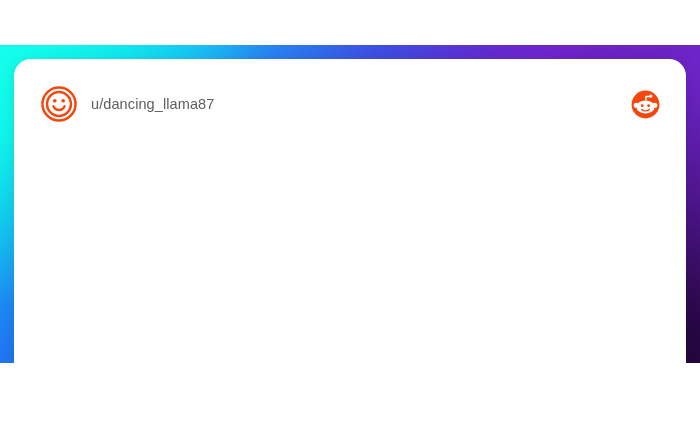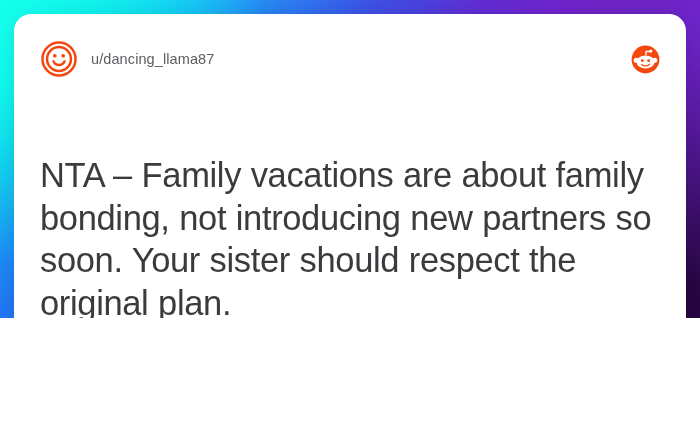--- a/index.html
+++ b/index.html
@@ -29,20 +29,21 @@
         #2a7df0 31%,
         #3d4fe3 41%,
         #5a2fd2 52%,
         #6b21c4 61%,
         #5c1a9e 70%,
         #4a1180 78%,
         #3a0b66 86%,
         #2a0a4e 93%,
         #1d0a3c 100%);
     overflow: hidden;
+    margin-top: 45px;
   }
 
   
   #stage::before {
     content: "";
     position: absolute;
     inset: 0;
     background:
       radial-gradient(circle at 0% 0%,   rgba(20,255,236,0.95) 0%, rgba(20,255,236,0) 34%),
       radial-gradient(circle at 100% 4%, rgba(116,40,214,0.85) 0%, rgba(116,40,214,0) 36%),
@@ -150,16 +151,15 @@
         <circle cx="7.2" cy="21.0" r="3.5" fill="#ffffff"></circle>
         <circle cx="32.8" cy="21.0" r="3.5" fill="#ffffff"></circle>
 
         <circle cx="15.6" cy="21.6" r="2.0" fill="#f4460d"></circle>
         <circle cx="24.4" cy="21.6" r="2.0" fill="#f4460d"></circle>
 
         <path d="M14.6 26.6 a6.4 5.0 0 0 0 10.8 0" fill="none" stroke="#f4460d" stroke-width="1.7" stroke-linecap="round"></path>
       </svg>
     </div>
 
-    <div id="body-text">NTA – Family vacations are about family bonding, not introducing new partners so soon. Your sister should respect the original plan.</div>
 
   </div>
 </div>
 
 </body></html>

